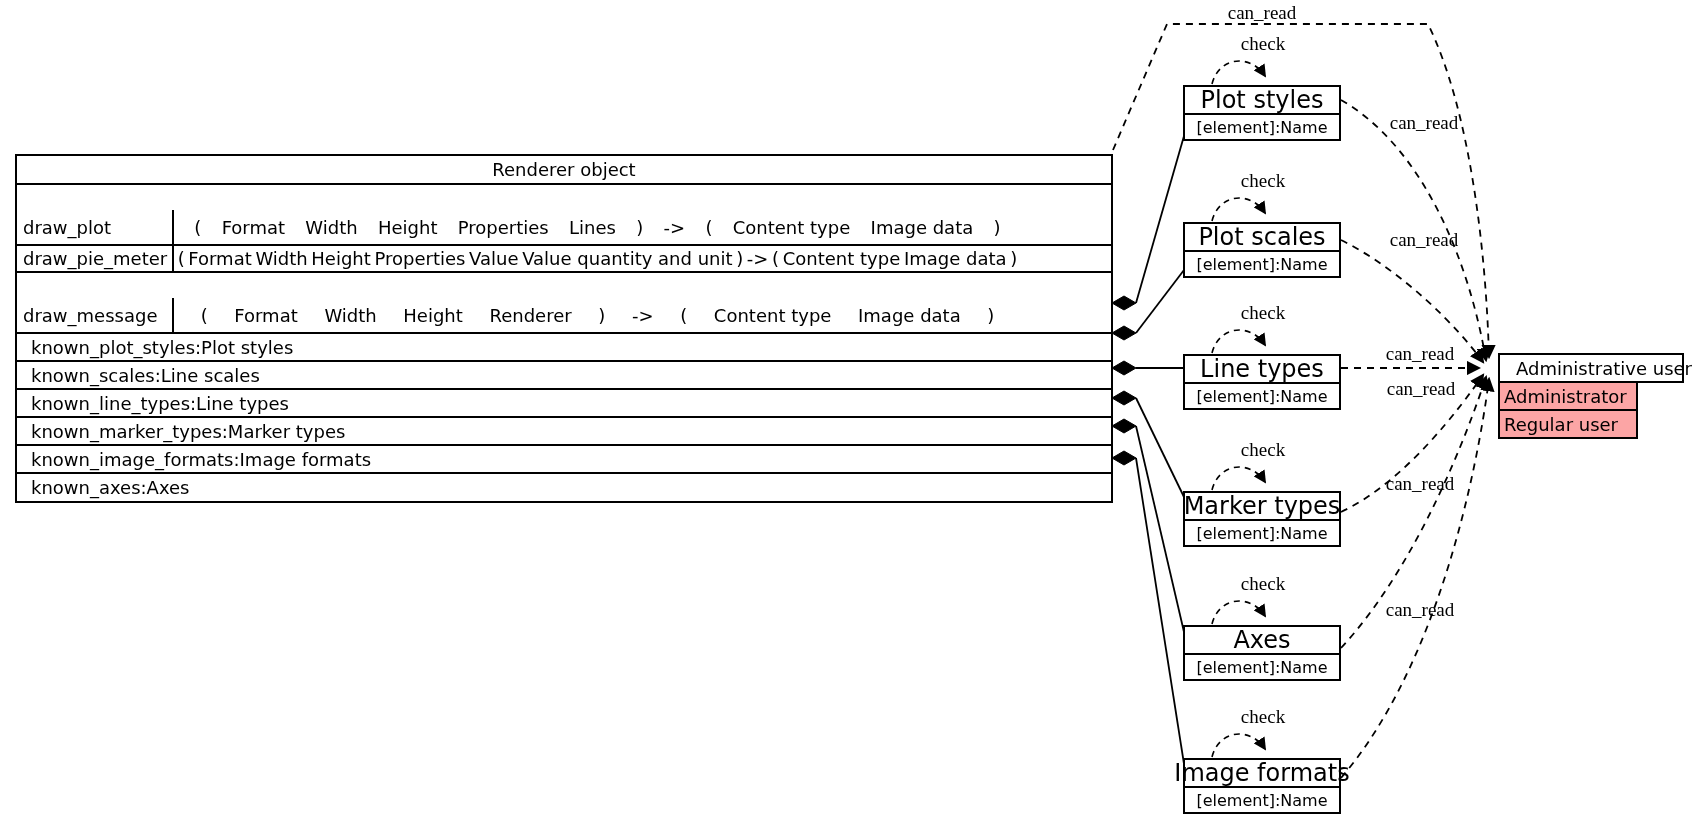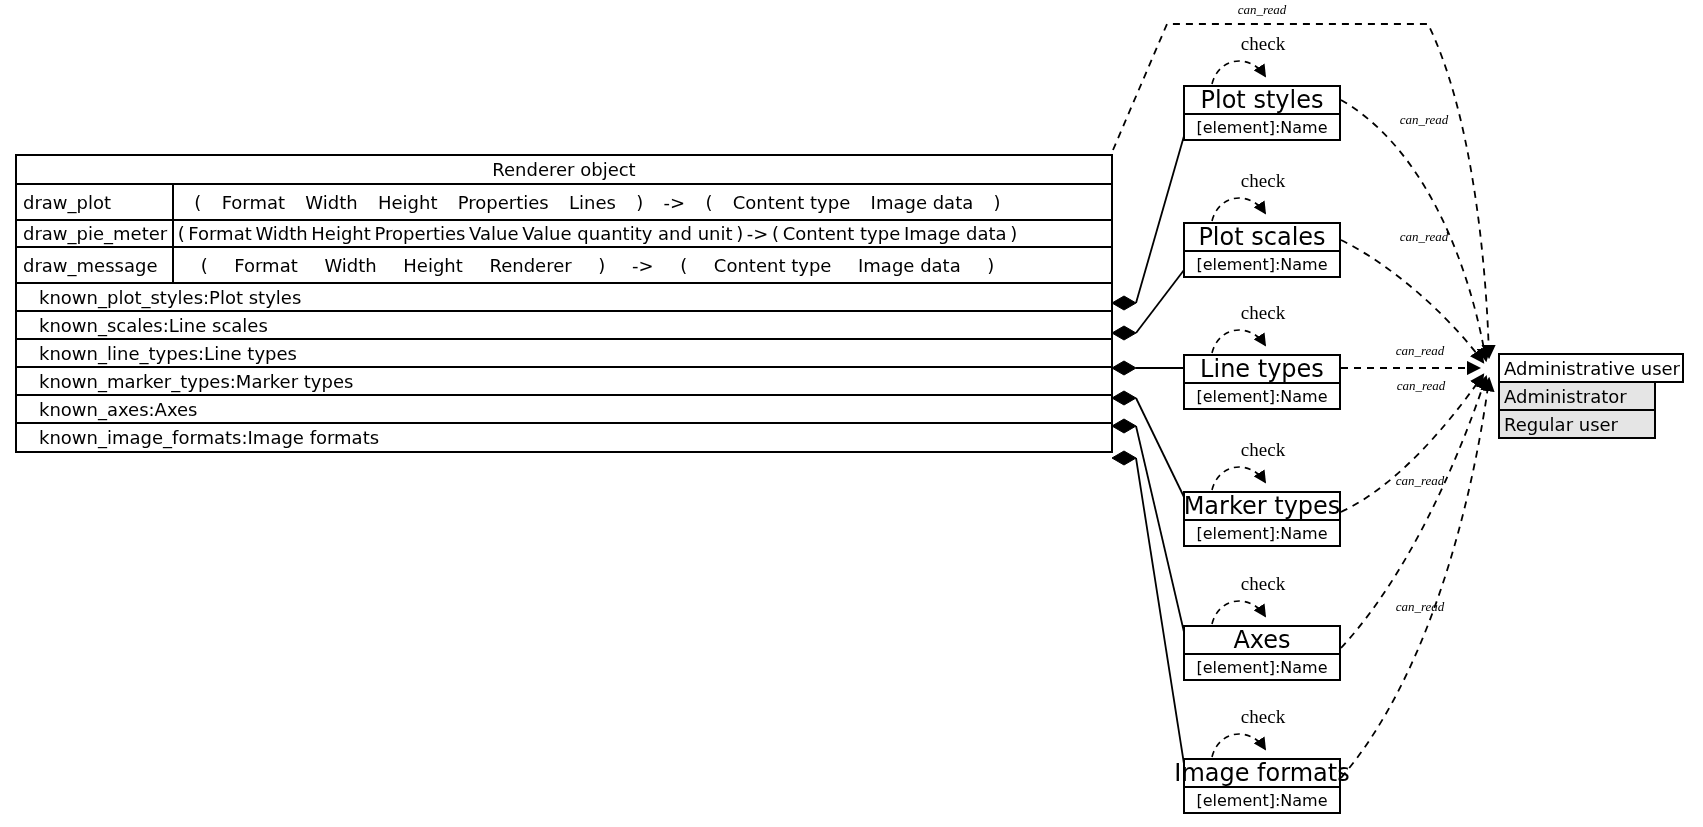--- a/index.html
+++ b/index.html
@@ -11,42 +11,42 @@
   .rtable{position:absolute;left:15px;top:154px;width:1098px;box-sizing:border-box;
           border:2px solid #000;font-size:18px;background:#fff;}
   .rt-header{height:29px;box-sizing:border-box;border-bottom:2px solid #000;
              display:flex;align-items:center;justify-content:center;}
   .rt-mrow{display:flex;box-sizing:border-box;border-bottom:2px solid #000;}
   .rt-mname{width:157px;box-sizing:border-box;border-right:2px solid #000;
             display:flex;align-items:center;padding-left:6px;white-space:nowrap;}
   .rt-sig{flex:1;display:flex;align-items:center;justify-content:space-evenly;
           padding-right:90px;box-sizing:border-box;}
   .rt-sig span{white-space:nowrap;}
-  .h36{height:36px;} .h35{height:27px;}
+  .h36{height:36px;margin-top:25px;} .h35{height:27px;}
   .rt-attrs .rt-arow{height:28px;box-sizing:border-box;border-bottom:2px solid #000;
-            display:flex;align-items:center;padding-left:22px;white-space:nowrap;}
+            display:flex;align-items:center;padding-left:14px;white-space:nowrap;}
   .rt-attrs .rt-arow:last-child{border-bottom:none;height:27px;}
 
   
   .ebox{position:absolute;left:1183px;width:158px;box-sizing:border-box;border:2px solid #000;background:#fff;}
   .ebox .e-title{height:28px;box-sizing:border-box;border-bottom:2px solid #000;
                  display:flex;align-items:center;justify-content:center;font-size:24px;white-space:nowrap;}
   .ebox .e-field{height:24px;display:flex;align-items:center;justify-content:center;
                  font-size:16px;white-space:nowrap;}
 
   
   .ubox{position:absolute;left:1498px;top:353px;}
   .u-title{width:186px;height:30px;box-sizing:border-box;border:2px solid #000;background:#fff;
-           display:flex;align-items:center;padding-left:4px;font-size:18px;white-space:nowrap;}
-  .u-row{width:158px;height:28px;box-sizing:border-box;border:2px solid #000;border-top:none;background:#e5e5e5;
+           display:flex;align-items:center;padding-left:16px;font-size:18px;white-space:nowrap;}
+  .u-row{width:140px;height:28px;box-sizing:border-box;border:2px solid #000;border-top:none;background:#fca5a5;
          display:flex;align-items:center;padding-left:4px;font-size:18px;white-space:nowrap;}
 
   
   .elabel{position:absolute;width:110px;text-align:center;
-          font-family:"Liberation Serif","DejaVu Serif",serif;font-size:13px;white-space:nowrap;font-style:italic;}
+          font-family:"Liberation Serif","DejaVu Serif",serif;font-size:19px;white-space:nowrap;}
   .clabel{position:absolute;width:80px;text-align:center;
           font-family:"Liberation Serif","DejaVu Serif",serif;font-size:19px;white-space:nowrap;}
 </style>
 </head>
 <body>
 
 <div id="canvas">
 
   <svg class="edges">
     <defs>
@@ -149,22 +149,22 @@
           <span>Image data</span>
           <span>)</span>
         </div>
     </div>
     <div class="rt-attrs">
 
     <div class="rt-arow">known_plot_styles:Plot styles</div>
         <div class="rt-arow">known_scales:Line scales</div>
         <div class="rt-arow">known_line_types:Line types</div>
         <div class="rt-arow">known_marker_types:Marker types</div>
+        <div class="rt-arow">known_image_formats:Image formats</div>
         <div class="rt-arow">known_axes:Axes</div>
-        <div class="rt-arow">known_image_formats:Image formats</div>
       </div>
   </div>
 
   <div class="ebox" style="top:85px">
     <div class="e-title">Plot styles</div>
     <div class="e-field">[element]:Name</div>
   </div>
   <div class="ebox" style="top:222px">
     <div class="e-title">Plot scales</div>
     <div class="e-field">[element]:Name</div>

